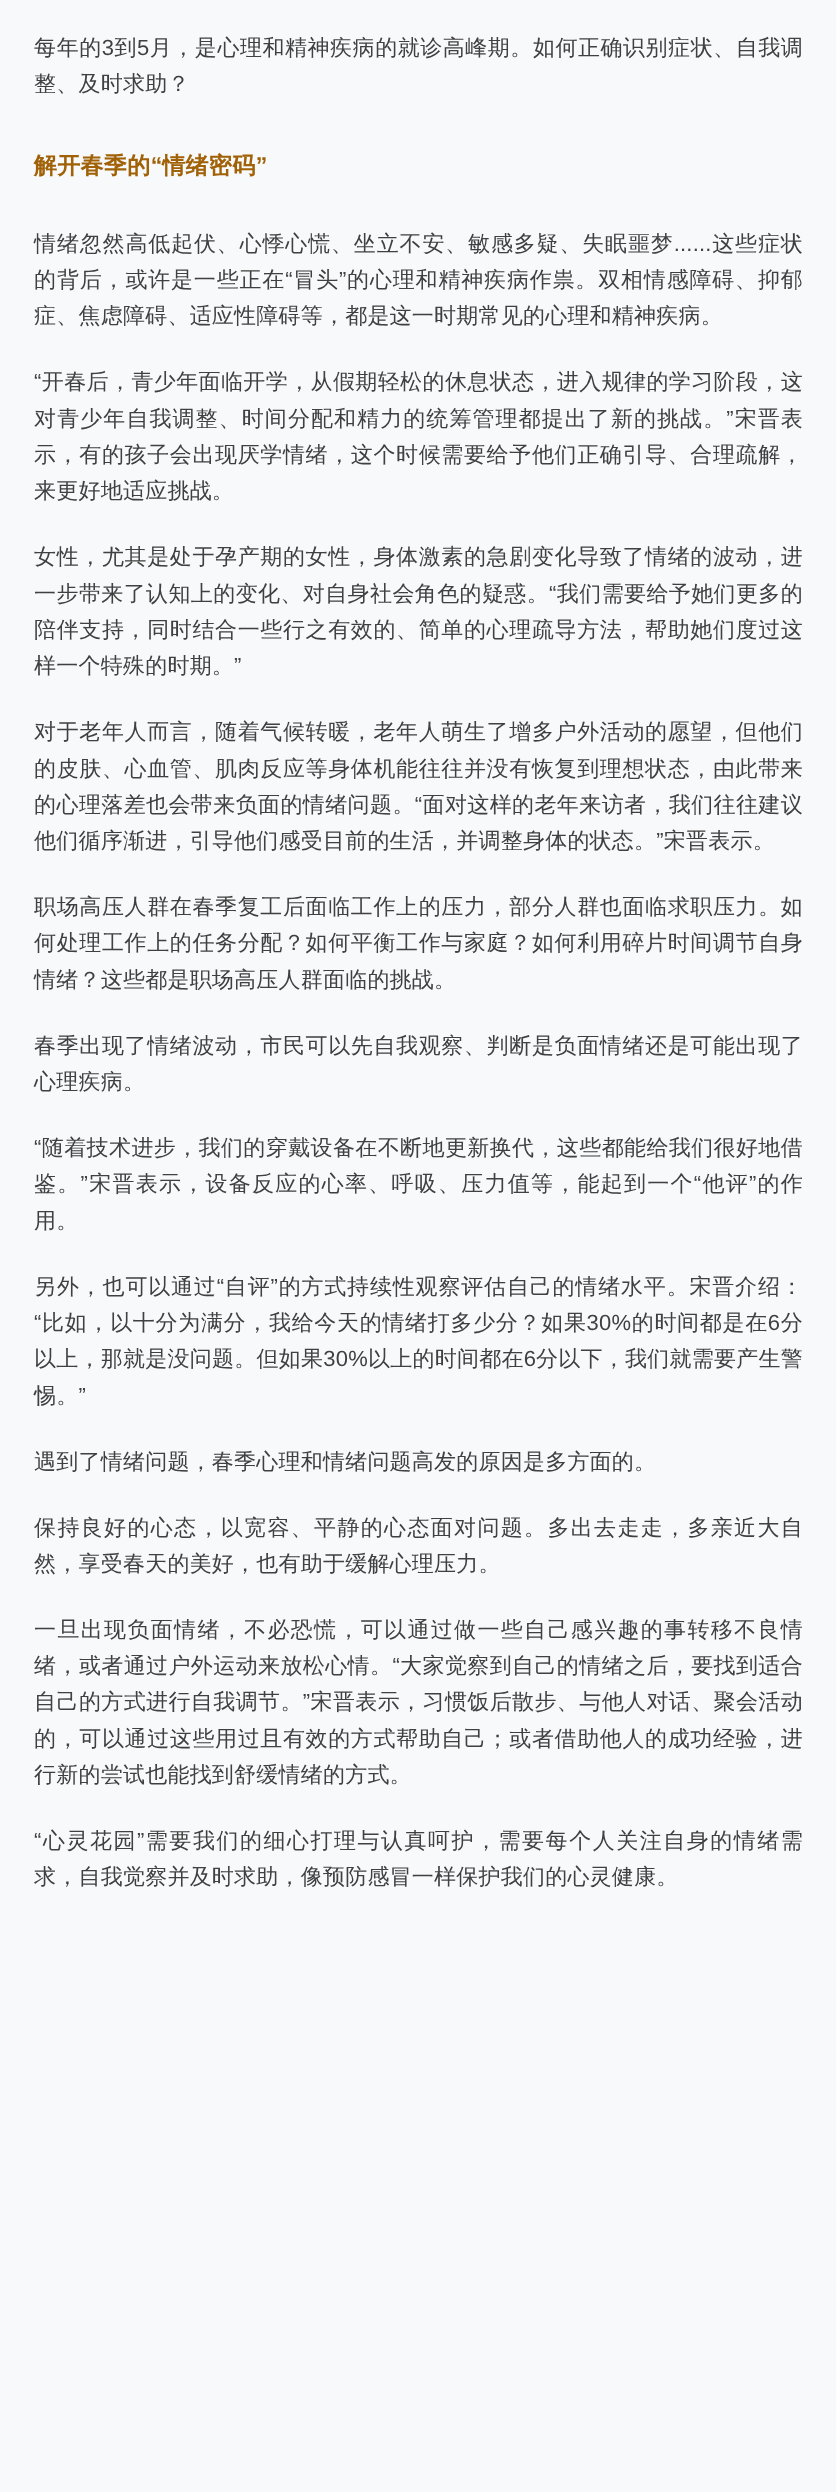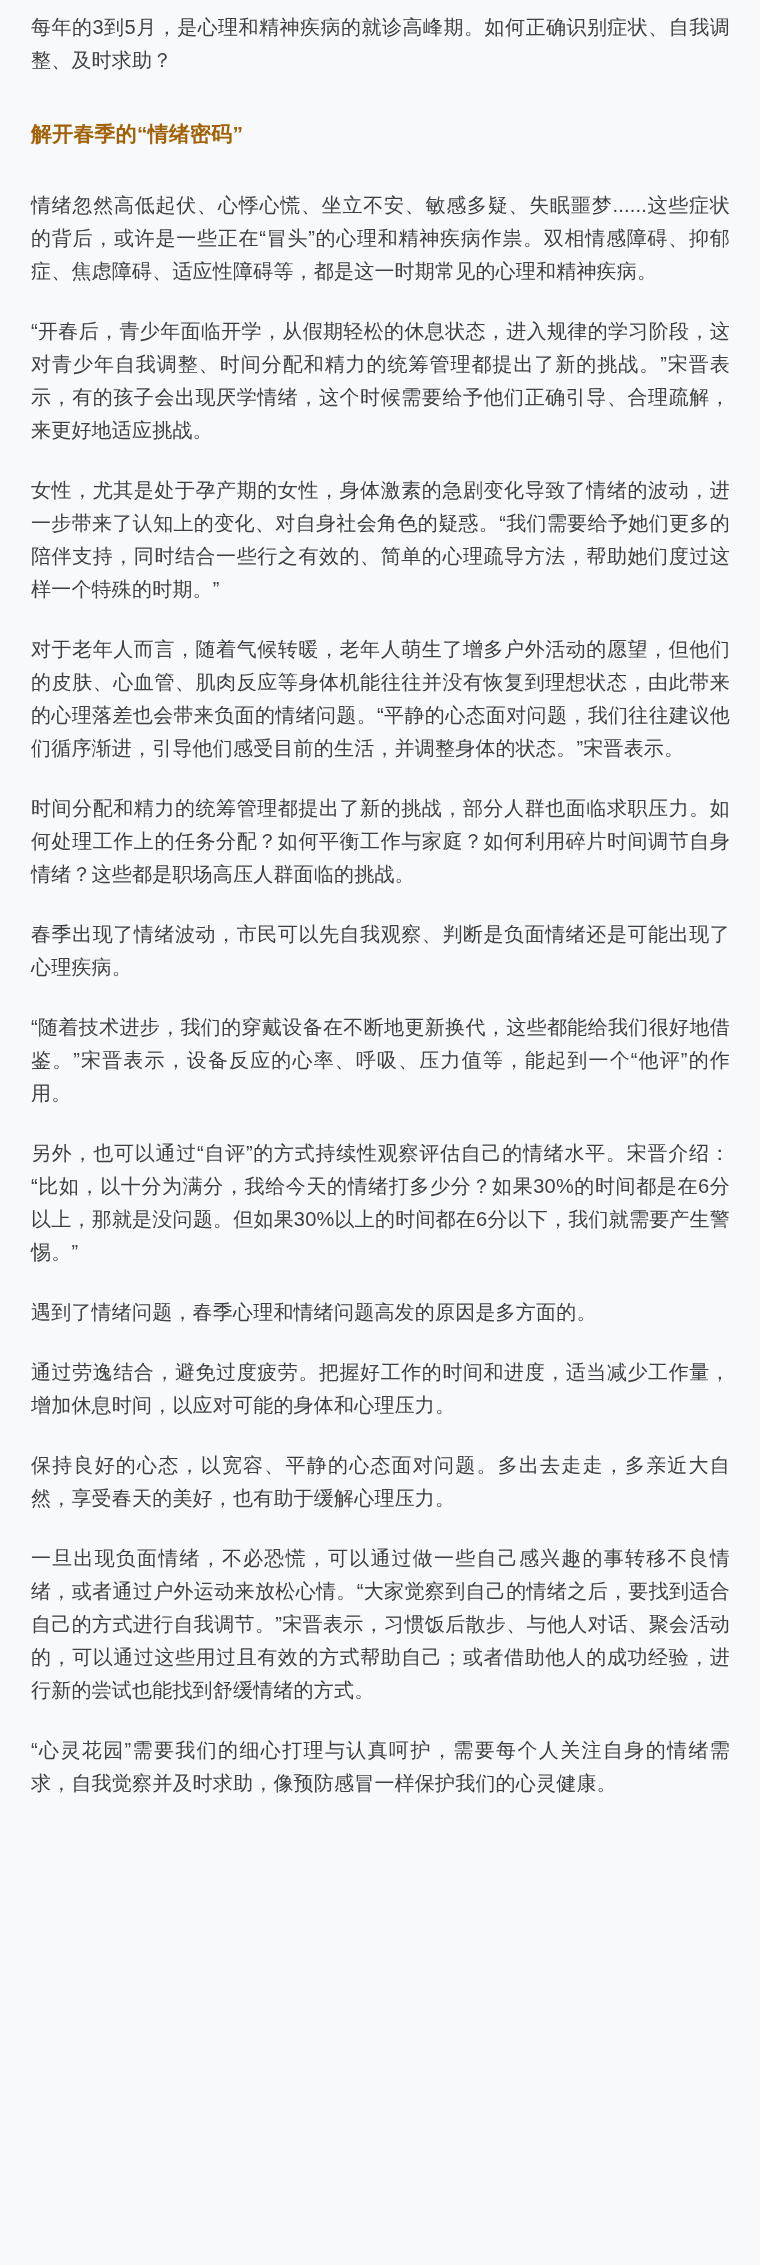--- a/index.html
+++ b/index.html
@@ -19,46 +19,45 @@
   .para {
     font-size: 20px;
     line-height: 33px;
     color: #404040;
     margin: 27px 0;
     text-align: justify;
     letter-spacing: 0.2px;
     word-break: break-all;
   }
   .para:first-child {
-    margin-top: 0;
+    margin-top: 17px;
   }
   .heading {
     font-size: 21px;
     line-height: 30px;
     color: #a16207;
     font-weight: bold;
     margin: 42px 0 40px 0;
     letter-spacing: 0.2px;
   }
 </style>
 </head>
 <body>
 
 <main class="page">
   <div>
       <p class="para">每年的3到5月，是心理和精神疾病的就诊高峰期。如何正确识别症状、自我调整、及时求助？</p>
       <h2 class="heading">解开春季的“情绪密码”</h2>
       <p class="para">情绪忽然高低起伏、心悸心慌、坐立不安、敏感多疑、失眠噩梦......这些症状的背后，或许是一些正在“冒头”的心理和精神疾病作祟。双相情感障碍、抑郁症、焦虑障碍、适应性障碍等，都是这一时期常见的心理和精神疾病。</p>
       <p class="para">“开春后，青少年面临开学，从假期轻松的休息状态，进入规律的学习阶段，这对青少年自我调整、时间分配和精力的统筹管理都提出了新的挑战。”宋晋表示，有的孩子会出现厌学情绪，这个时候需要给予他们正确引导、合理疏解，来更好地适应挑战。</p>
       <p class="para">女性，尤其是处于孕产期的女性，身体激素的急剧变化导致了情绪的波动，进一步带来了认知上的变化、对自身社会角色的疑惑。“我们需要给予她们更多的陪伴支持，同时结合一些行之有效的、简单的心理疏导方法，帮助她们度过这样一个特殊的时期。”</p>
-      <p class="para">对于老年人而言，随着气候转暖，老年人萌生了增多户外活动的愿望，但他们的皮肤、心血管、肌肉反应等身体机能往往并没有恢复到理想状态，由此带来的心理落差也会带来负面的情绪问题。“平静的心态面对问题，我们往往建议他们循序渐进，引导他们感受目前的生活，并调整身体的状态。”宋晋表示。</p>
-      <p class="para">时间分配和精力的统筹管理都提出了新的挑战，部分人群也面临求职压力。如何处理工作上的任务分配？如何平衡工作与家庭？如何利用碎片时间调节自身情绪？这些都是职场高压人群面临的挑战。</p>
+      <p class="para">对于老年人而言，随着气候转暖，老年人萌生了增多户外活动的愿望，但他们的皮肤、心血管、肌肉反应等身体机能往往并没有恢复到理想状态，由此带来的心理落差也会带来负面的情绪问题。“面对这样的老年来访者，我们往往建议他们循序渐进，引导他们感受目前的生活，并调整身体的状态。”宋晋表示。</p>
+      <p class="para">职场高压人群在春季复工后面临工作上的压力，部分人群也面临求职压力。如何处理工作上的任务分配？如何平衡工作与家庭？如何利用碎片时间调节自身情绪？这些都是职场高压人群面临的挑战。</p>
       <p class="para">春季出现了情绪波动，市民可以先自我观察、判断是负面情绪还是可能出现了心理疾病。</p>
       <p class="para">“随着技术进步，我们的穿戴设备在不断地更新换代，这些都能给我们很好地借鉴。”宋晋表示，设备反应的心率、呼吸、压力值等，能起到一个“他评”的作用。</p>
       <p class="para">另外，也可以通过“自评”的方式持续性观察评估自己的情绪水平。宋晋介绍：“比如，以十分为满分，我给今天的情绪打多少分？如果30%的时间都是在6分以上，那就是没问题。但如果30%以上的时间都在6分以下，我们就需要产生警惕。”</p>
       <p class="para">遇到了情绪问题，春季心理和情绪问题高发的原因是多方面的。</p>
-      <p class="para">通过劳逸结合，避免过度疲劳。把握好工作的时间和进度，适当减少工作量，增加休息时间，以应对可能的身体和心理压力。</p>
       <p class="para">保持良好的心态，以宽容、平静的心态面对问题。多出去走走，多亲近大自然，享受春天的美好，也有助于缓解心理压力。</p>
       <p class="para">一旦出现负面情绪，不必恐慌，可以通过做一些自己感兴趣的事转移不良情绪，或者通过户外运动来放松心情。“大家觉察到自己的情绪之后，要找到适合自己的方式进行自我调节。”宋晋表示，习惯饭后散步、与他人对话、聚会活动的，可以通过这些用过且有效的方式帮助自己；或者借助他人的成功经验，进行新的尝试也能找到舒缓情绪的方式。</p>
       <p class="para">“心灵花园”需要我们的细心打理与认真呵护，需要每个人关注自身的情绪需求，自我觉察并及时求助，像预防感冒一样保护我们的心灵健康。</p>
     </div>
 
 </main>
 
 </body></html>

